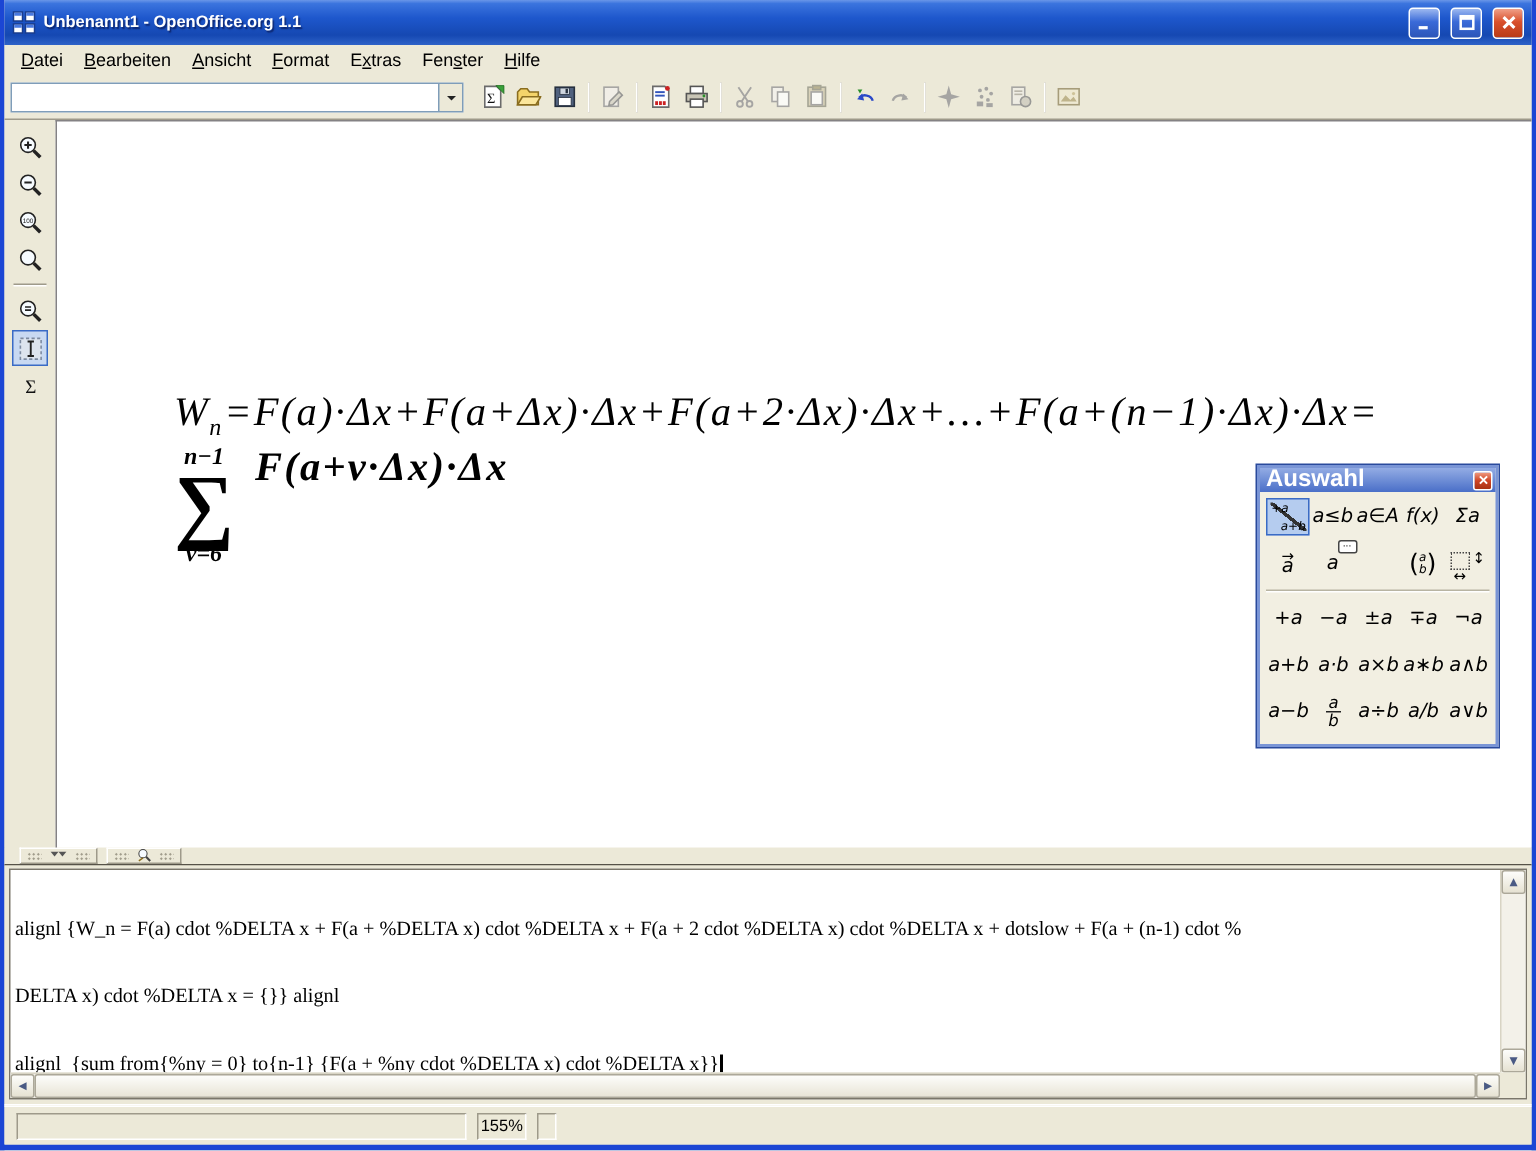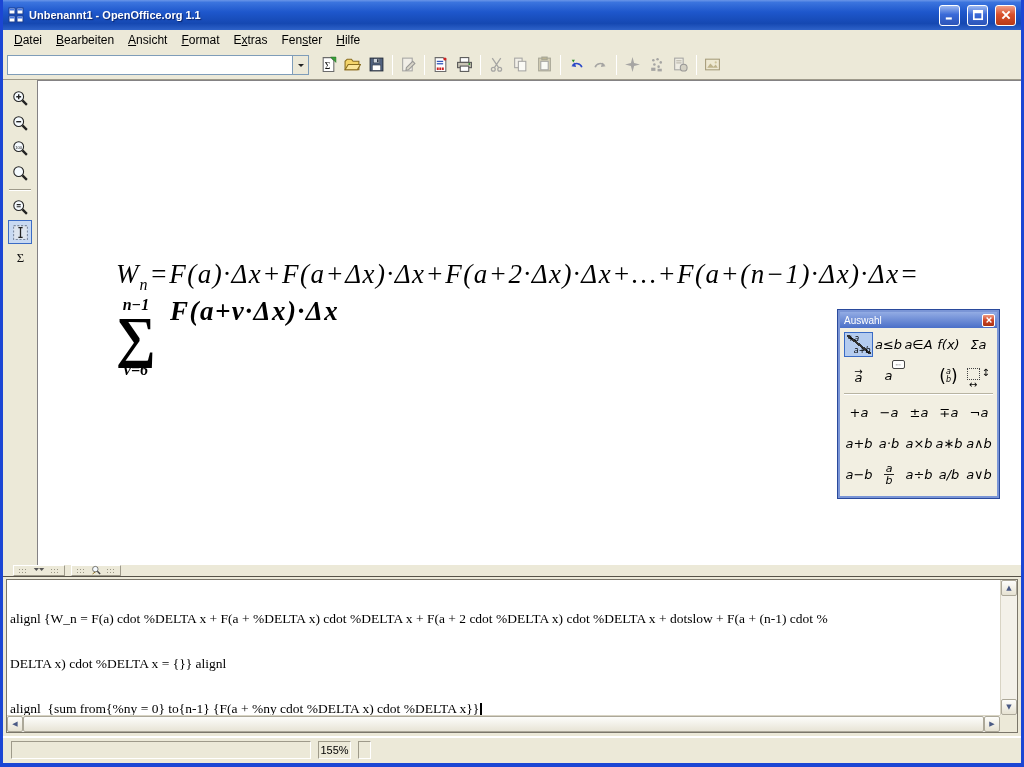--- a/index.html
+++ b/index.html
@@ -71,31 +71,31 @@
   .caret { display:inline-block; width:1.5px; height:12px; background:#000; vertical-align:-2px; margin-left:1px; }
   .vscroll { display:flex; flex-direction:column; background:#F3F1E9; border-left:1px solid #d8d4c4; }
   .sarr { width:16px; height:16px; background:linear-gradient(180deg,#FDFDFB,#E6E2D2); border:1px solid #ACA899; border-radius:2px;
           color:#4a5a84; font-size:7px; font-family:"DejaVu Sans",sans-serif; display:flex; align-items:center; justify-content:center; flex:0 0 auto; }
   .strack { flex:1; }
   .hscroll { display:flex; background:#F3F1E9; border-top:1px solid #d8d4c4; }
   .hthumb { flex:1; background:linear-gradient(180deg,#FDFDFB,#E8E4D6); border:1px solid #ACA899; border-radius:2px; }
   .scorner { background:#ECE9D8; }
 
   
-  .statusbar { height:26px; flex:0 0 26px; display:flex; align-items:flex-start; gap:7px; padding:3px 8px; background:#ECE9D8; border-top:1px solid #fff; font-size:11px; }
+  .statusbar { height:26px; flex:0 0 26px; display:flex; align-items:center; gap:7px; padding:3px 8px; background:#ECE9D8; border-top:1px solid #fff; font-size:11px; }
   .spanel { height:18px; border:1px solid #9e9a8a; border-bottom-color:#fff; border-right-color:#fff; }
   .spanel.main { width:300px; }
   .spanel.zoom { width:33px; display:flex; align-items:center; justify-content:center; }
   .spanel.mini { width:13px; }
 
   
   .palette { position:absolute; left:838px; top:310px; width:161px; background:#F2EFE2;
              border:2px solid #7A95D6; box-shadow:0 0 0 1px #2A4A9C; }
   .ptitle { height:16px; background:linear-gradient(180deg,#93ACE4,#4A6FC8); display:flex; align-items:center; padding:0 2px 0 4px; }
-  .ptitle-text { flex:1; color:#fff; font-weight:normal; font-size:10px; }
+  .ptitle-text { flex:1; color:#fff; font-weight:bold; font-size:16px; }
   .pclose { width:13px; height:13px; border:1px solid #fff; border-radius:2px;
             background:linear-gradient(180deg,#F09A80,#CE4425 50%,#A83214); display:flex; align-items:center; justify-content:center; }
   .pclose svg { width:8px; height:8px; display:block; }
   .pbody { padding:4px 1px 6px 3px; font-family:"DejaVu Sans",sans-serif; }
   .pcats { display:grid; grid-template-columns:repeat(5,30px); row-gap:6px; margin-left:1px; }
   .pbtn { width:29px; height:25px; display:flex; align-items:center; justify-content:center; border:1px solid transparent; font-style:italic; font-size:13px; }
   .pbtn.selected { background:#B5CCEF; border-color:#3A6BC5; }
   .psep { margin:5px 3px 2px 1px; border-top:1px solid #B8B4A2; border-bottom:1px solid #fff; }
   .prow { display:grid; grid-template-columns:repeat(5,30px); margin-left:1px; height:31px; align-items:center; justify-items:center; }
   .psym { font-style:italic; font-size:13px; }

